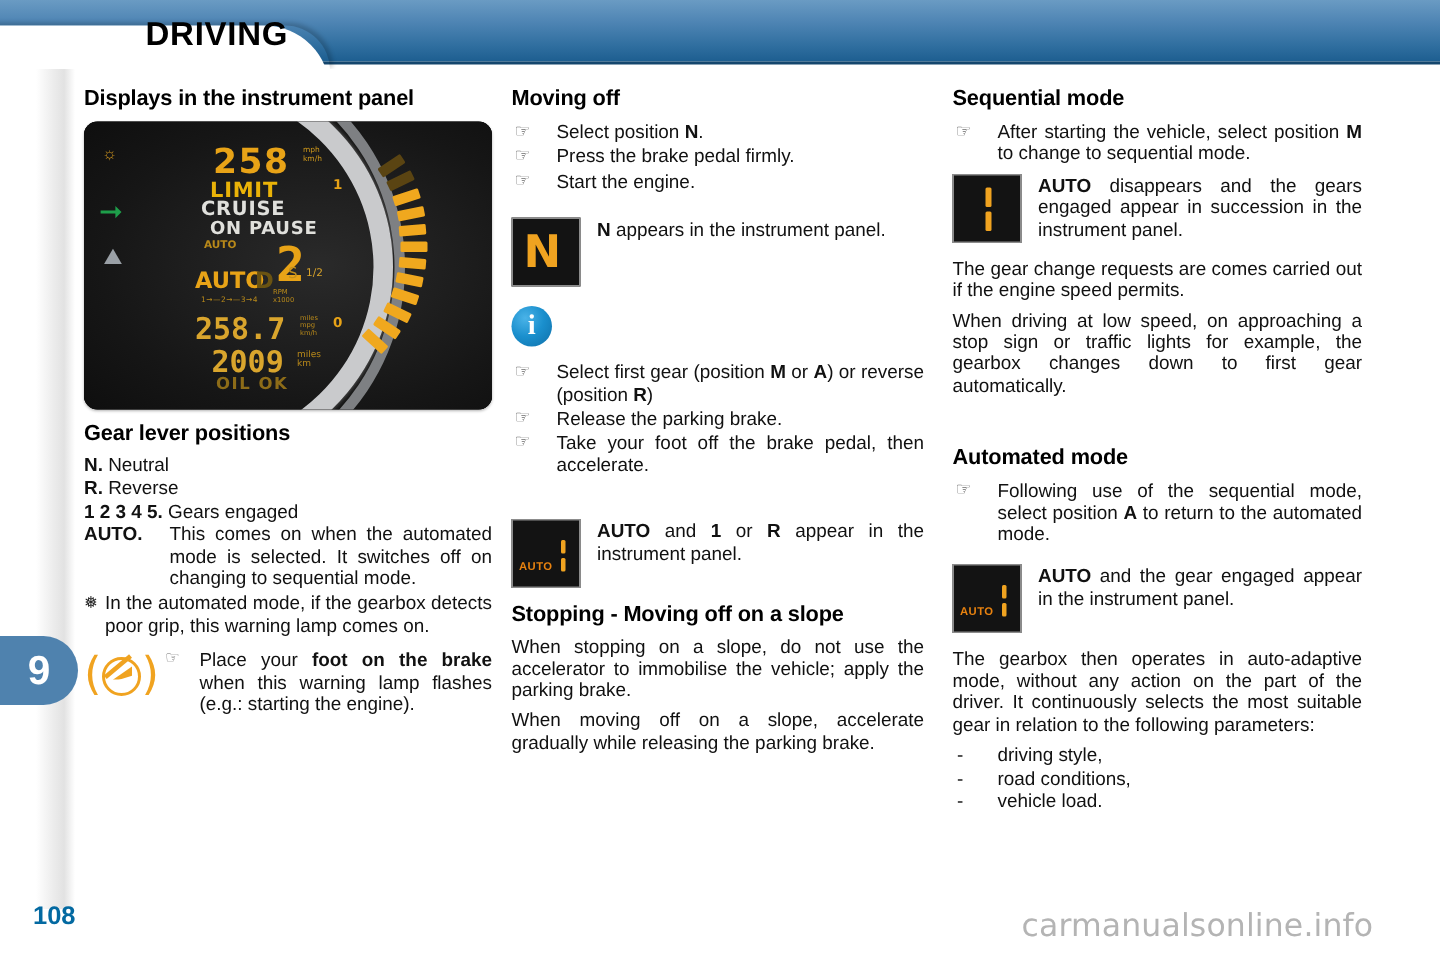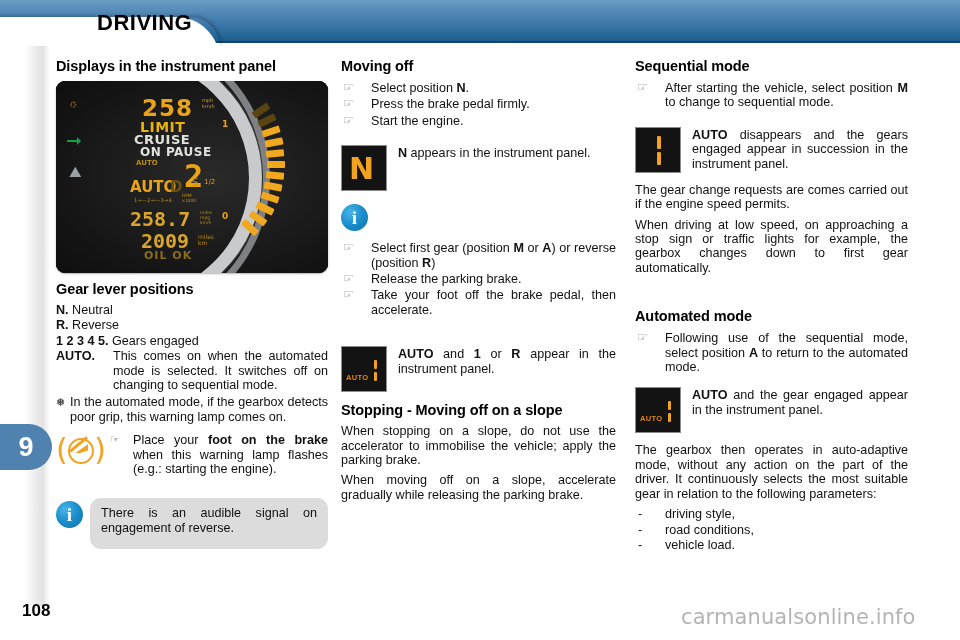--- a/index.html
+++ b/index.html
@@ -48,21 +48,21 @@
     position: absolute; left: 0px; top: 424px; width: 52px; height: 46px;
     background: #4f82ae;
     border-top-right-radius: 23px; border-bottom-right-radius: 23px;
     display: flex; align-items: center; justify-content: center;
   }
   .chapter-tab span {
     font-size: 27px; font-weight: bold; color: #ffffff;
   }
   .page-number {
     position: absolute; left: 22px; top: 601px;
-    font-size: 17px; font-weight: bold; color: #000000;
+    font-size: 17px; font-weight: bold; color: #0369a1;
   }
 
   
   .col { position: absolute; top: 58px; }
   .col-left   { left: 56px;  width: 272px; }
   .col-mid    { left: 341px; width: 275px; }
   .col-right  { left: 635px; width: 273px; }
 
   h2.section {
     font-size: 14.5px; font-weight: bold; color: #000;
@@ -382,24 +382,20 @@
         <div class="grip-circle"></div>
         <div class="grip-wedge"></div>
         <div class="grip-slash"></div>
       </div>
       <div class="grip-text">
         <span class="marker">☞</span>
         <span>Place your </span><b class="key">foot on the brake</b><span> when this warning lamp flashes (e.g.: starting the engine).</span>
       </div>
     </div>
 
-    <div class="info-row" style="margin-top:22px;">
-      <div class="info-icon"></div>
-      <div class="info-box">There is an audible signal on engagement of reverse.</div>
-    </div>
 
   </div>
 
   <div class="col col-mid">
 
     <h2 class="section">Moving off</h2>
 
     <ul class="hand">
       <li class="nojust">
         <span class="marker">☞</span>
@@ -464,21 +460,21 @@
 
     <h2 class="section">Sequential mode</h2>
 
     <ul class="hand">
       <li>
         <span class="marker">☞</span>
         <span>After starting the vehicle, select position </span><b class="key">M</b><span> to change to sequential mode.</span>
       </li>
     </ul>
 
-    <div class="icon-row" style="margin-top:17px;">
+    <div class="icon-row" style="margin-top:6px;">
       <div class="lcdbox">
         <span class="seg" style="left:21px; top:8px; width:4px; height:13px;"></span>
         <span class="seg" style="left:21px; top:24px; width:4px; height:13px;"></span>
       </div>
       <div class="txt">
         <b class="key">AUTO</b><span> disappears and the gears engaged appear in succession in the instrument panel.</span>
       </div>
     </div>
 
     <p class="body" style="margin-top:8px;">The gear change requests are comes carried out if the engine speed permits.</p>

